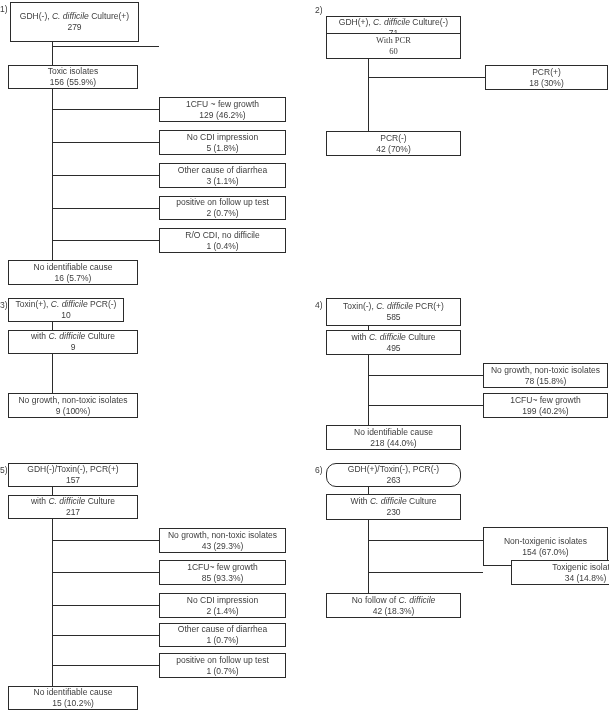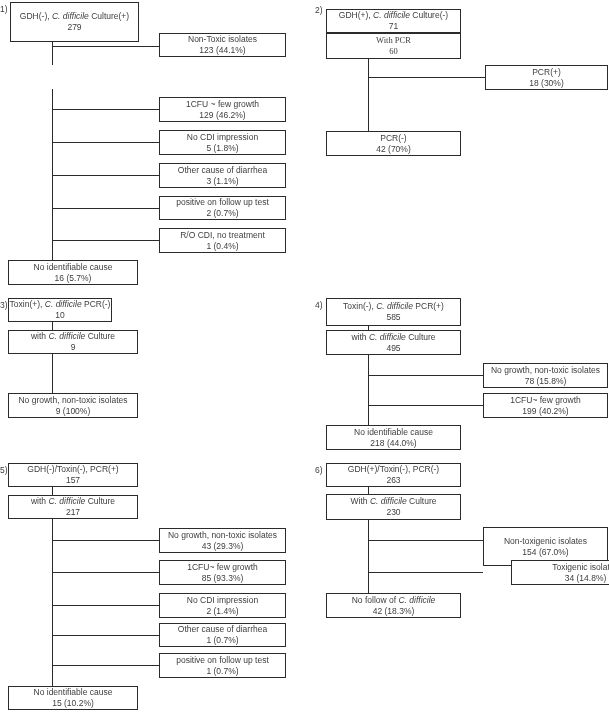--- a/index.html
+++ b/index.html
@@ -52,72 +52,72 @@
     <div class="line" style="left: 52px; top: 89px; width: 1px; height: 171px; background: rgb(43, 43, 43);"></div>
     <div class="line" style="left: 52px; top: 109px; width: 107px; height: 1px; background: rgb(43, 43, 43);"></div>
     <div class="line" style="left: 52px; top: 142px; width: 107px; height: 1px; background: rgb(43, 43, 43);"></div>
     <div class="line" style="left: 52px; top: 175px; width: 107px; height: 1px; background: rgb(43, 43, 43);"></div>
     <div class="line" style="left: 52px; top: 208px; width: 107px; height: 1px; background: rgb(43, 43, 43);"></div>
     <div class="line" style="left: 52px; top: 240px; width: 107px; height: 1px; background: rgb(43, 43, 43);"></div>
     <div class="box" style="left: 10px; top: 2px; width: 129px; height: 40px; border-color: rgb(43, 43, 43);">
       <div class="box-label"><span>GDH(-), </span><i>C. difficile</i><span> Culture(+)</span></div>
       <div class="box-value">279</div>
     </div>
-    <div class="box" style="left: 159px; top: 33px; width: 127px; height: 24px; border-color: rgb(43, 43, 43);">
-      <div class="box-label"><span>Non-Toxic isolates</span><i></i><span></span></div>
-      <div class="box-value">123 (44.1%)</div>
+    <div class="box" style="left: 8px; top: 65px; width: 130px; height: 24px; border-color: rgb(43, 43, 43);">
+      <div class="box-label"><span>Toxic isolates</span><i></i><span></span></div>
+      <div class="box-value">156 (55.9%)</div>
     </div>
     <div class="box" style="left: 159px; top: 97px; width: 127px; height: 25px; border-color: rgb(43, 43, 43);">
       <div class="box-label"><span>1CFU ~ few growth</span><i></i><span></span></div>
       <div class="box-value">129 (46.2%)</div>
     </div>
     <div class="box" style="left: 159px; top: 130px; width: 127px; height: 25px; border-color: rgb(43, 43, 43);">
       <div class="box-label"><span>No CDI impression</span><i></i><span></span></div>
       <div class="box-value">5 (1.8%)</div>
     </div>
     <div class="box" style="left: 159px; top: 163px; width: 127px; height: 25px; border-color: rgb(43, 43, 43);">
       <div class="box-label"><span>Other cause of diarrhea</span><i></i><span></span></div>
       <div class="box-value">3 (1.1%)</div>
     </div>
     <div class="box" style="left: 159px; top: 196px; width: 127px; height: 24px; border-color: rgb(43, 43, 43);">
       <div class="box-label"><span>positive on follow up test</span><i></i><span></span></div>
       <div class="box-value">2 (0.7%)</div>
     </div>
     <div class="box" style="left: 159px; top: 228px; width: 127px; height: 25px; border-color: rgb(43, 43, 43);">
-      <div class="box-label"><span>R/O CDI, no treatment</span><i></i><span></span></div>
+      <div class="box-label"><span>R/O CDI, no difficile</span><i></i><span></span></div>
       <div class="box-value">1 (0.4%)</div>
     </div>
     <div class="box" style="left: 8px; top: 260px; width: 130px; height: 25px; border-color: rgb(43, 43, 43);">
       <div class="box-label"><span>No identifiable cause</span><i></i><span></span></div>
       <div class="box-value">16 (5.7%)</div>
     </div>
     <div class="panel-label" style="left: 315px; top: 5px;">2)</div>
     <div class="line" style="left: 368px; top: 27px; width: 1px; height: 6px; background: rgb(43, 43, 43);"></div>
     <div class="line" style="left: 368px; top: 59px; width: 1px; height: 72px; background: rgb(43, 43, 43);"></div>
     <div class="line" style="left: 368px; top: 77px; width: 117px; height: 1px; background: rgb(43, 43, 43);"></div>
-    <div class="box" style="left: 326px; top: 9px; width: 135px; height: 24px; border-color: rgb(43, 43, 43);">
+    <div class="box" style="left: 326px; top: 16px; width: 135px; height: 24px; border-color: rgb(43, 43, 43);">
       <div class="box-label"><span>GDH(+), </span><i>C. difficile</i><span> Culture(-)</span></div>
       <div class="box-value">71</div>
     </div>
     <div class="box" style="left: 326px; top: 33px; width: 135px; height: 26px; border-color: rgb(43, 43, 43); font-family: Liberation Serif, serif;">
       <div class="box-label"><span>With PCR</span><i></i><span></span></div>
       <div class="box-value">60</div>
     </div>
     <div class="box" style="left: 485px; top: 65px; width: 123px; height: 25px; border-color: rgb(43, 43, 43);">
       <div class="box-label"><span>PCR(+)</span><i></i><span></span></div>
       <div class="box-value">18 (30%)</div>
     </div>
     <div class="box" style="left: 326px; top: 131px; width: 135px; height: 25px; border-color: rgb(43, 43, 43);">
       <div class="box-label"><span>PCR(-)</span><i></i><span></span></div>
       <div class="box-value">42 (70%)</div>
     </div>
     <div class="panel-label" style="left: 0px; top: 300px;">3)</div>
     <div class="line" style="left: 52px; top: 322px; width: 1px; height: 8px; background: rgb(43, 43, 43);"></div>
     <div class="line" style="left: 52px; top: 354px; width: 1px; height: 39px; background: rgb(43, 43, 43);"></div>
-    <div class="box" style="left: 8px; top: 298px; width: 104px; height: 24px; border-color: rgb(43, 43, 43);">
+    <div class="box" style="left: 8px; top: 298px; width: 116px; height: 24px; border-color: rgb(43, 43, 43);">
       <div class="box-label"><span>Toxin(+), </span><i>C. difficile</i><span> PCR(-)</span></div>
       <div class="box-value">10</div>
     </div>
     <div class="box" style="left: 8px; top: 330px; width: 130px; height: 24px; border-color: rgb(43, 43, 43);">
       <div class="box-label"><span>with </span><i>C. difficile</i><span> Culture</span></div>
       <div class="box-value">9</div>
     </div>
     <div class="box" style="left: 8px; top: 393px; width: 130px; height: 25px; border-color: rgb(43, 43, 43);">
       <div class="box-label"><span>No growth, non-toxic isolates</span><i></i><span></span></div>
       <div class="box-value">9 (100%)</div>
@@ -185,21 +185,21 @@
     </div>
     <div class="box" style="left: 8px; top: 686px; width: 130px; height: 24px; border-color: rgb(43, 43, 43);">
       <div class="box-label"><span>No identifiable cause</span><i></i><span></span></div>
       <div class="box-value">15 (10.2%)</div>
     </div>
     <div class="panel-label" style="left: 315px; top: 465px;">6)</div>
     <div class="line" style="left: 368px; top: 487px; width: 1px; height: 7px; background: rgb(43, 43, 43);"></div>
     <div class="line" style="left: 368px; top: 520px; width: 1px; height: 73px; background: rgb(43, 43, 43);"></div>
     <div class="line" style="left: 368px; top: 540px; width: 115px; height: 1px; background: rgb(43, 43, 43);"></div>
     <div class="line" style="left: 368px; top: 572px; width: 115px; height: 1px; background: rgb(43, 43, 43);"></div>
-    <div class="box" style="left: 326px; top: 463px; width: 135px; height: 24px; border-color: rgb(43, 43, 43);">
+    <div class="box" style="left: 326px; top: 463px; width: 135px; height: 24px; border-color: rgb(43, 43, 43); border-radius: 10px;">
       <div class="box-label"><span>GDH(+)/Toxin(-), PCR(-)</span><i></i><span></span></div>
       <div class="box-value">263</div>
     </div>
     <div class="box" style="left: 326px; top: 494px; width: 135px; height: 26px; border-color: rgb(43, 43, 43);">
       <div class="box-label"><span>With </span><i>C. difficile</i><span> Culture</span></div>
       <div class="box-value">230</div>
     </div>
     <div class="box" style="left: 483px; top: 527px; width: 125px; height: 39px; border-color: rgb(43, 43, 43);">
       <div class="box-label"><span>Non-toxigenic isolates</span><i></i><span></span></div>
       <div class="box-value">154 (67.0%)</div>

